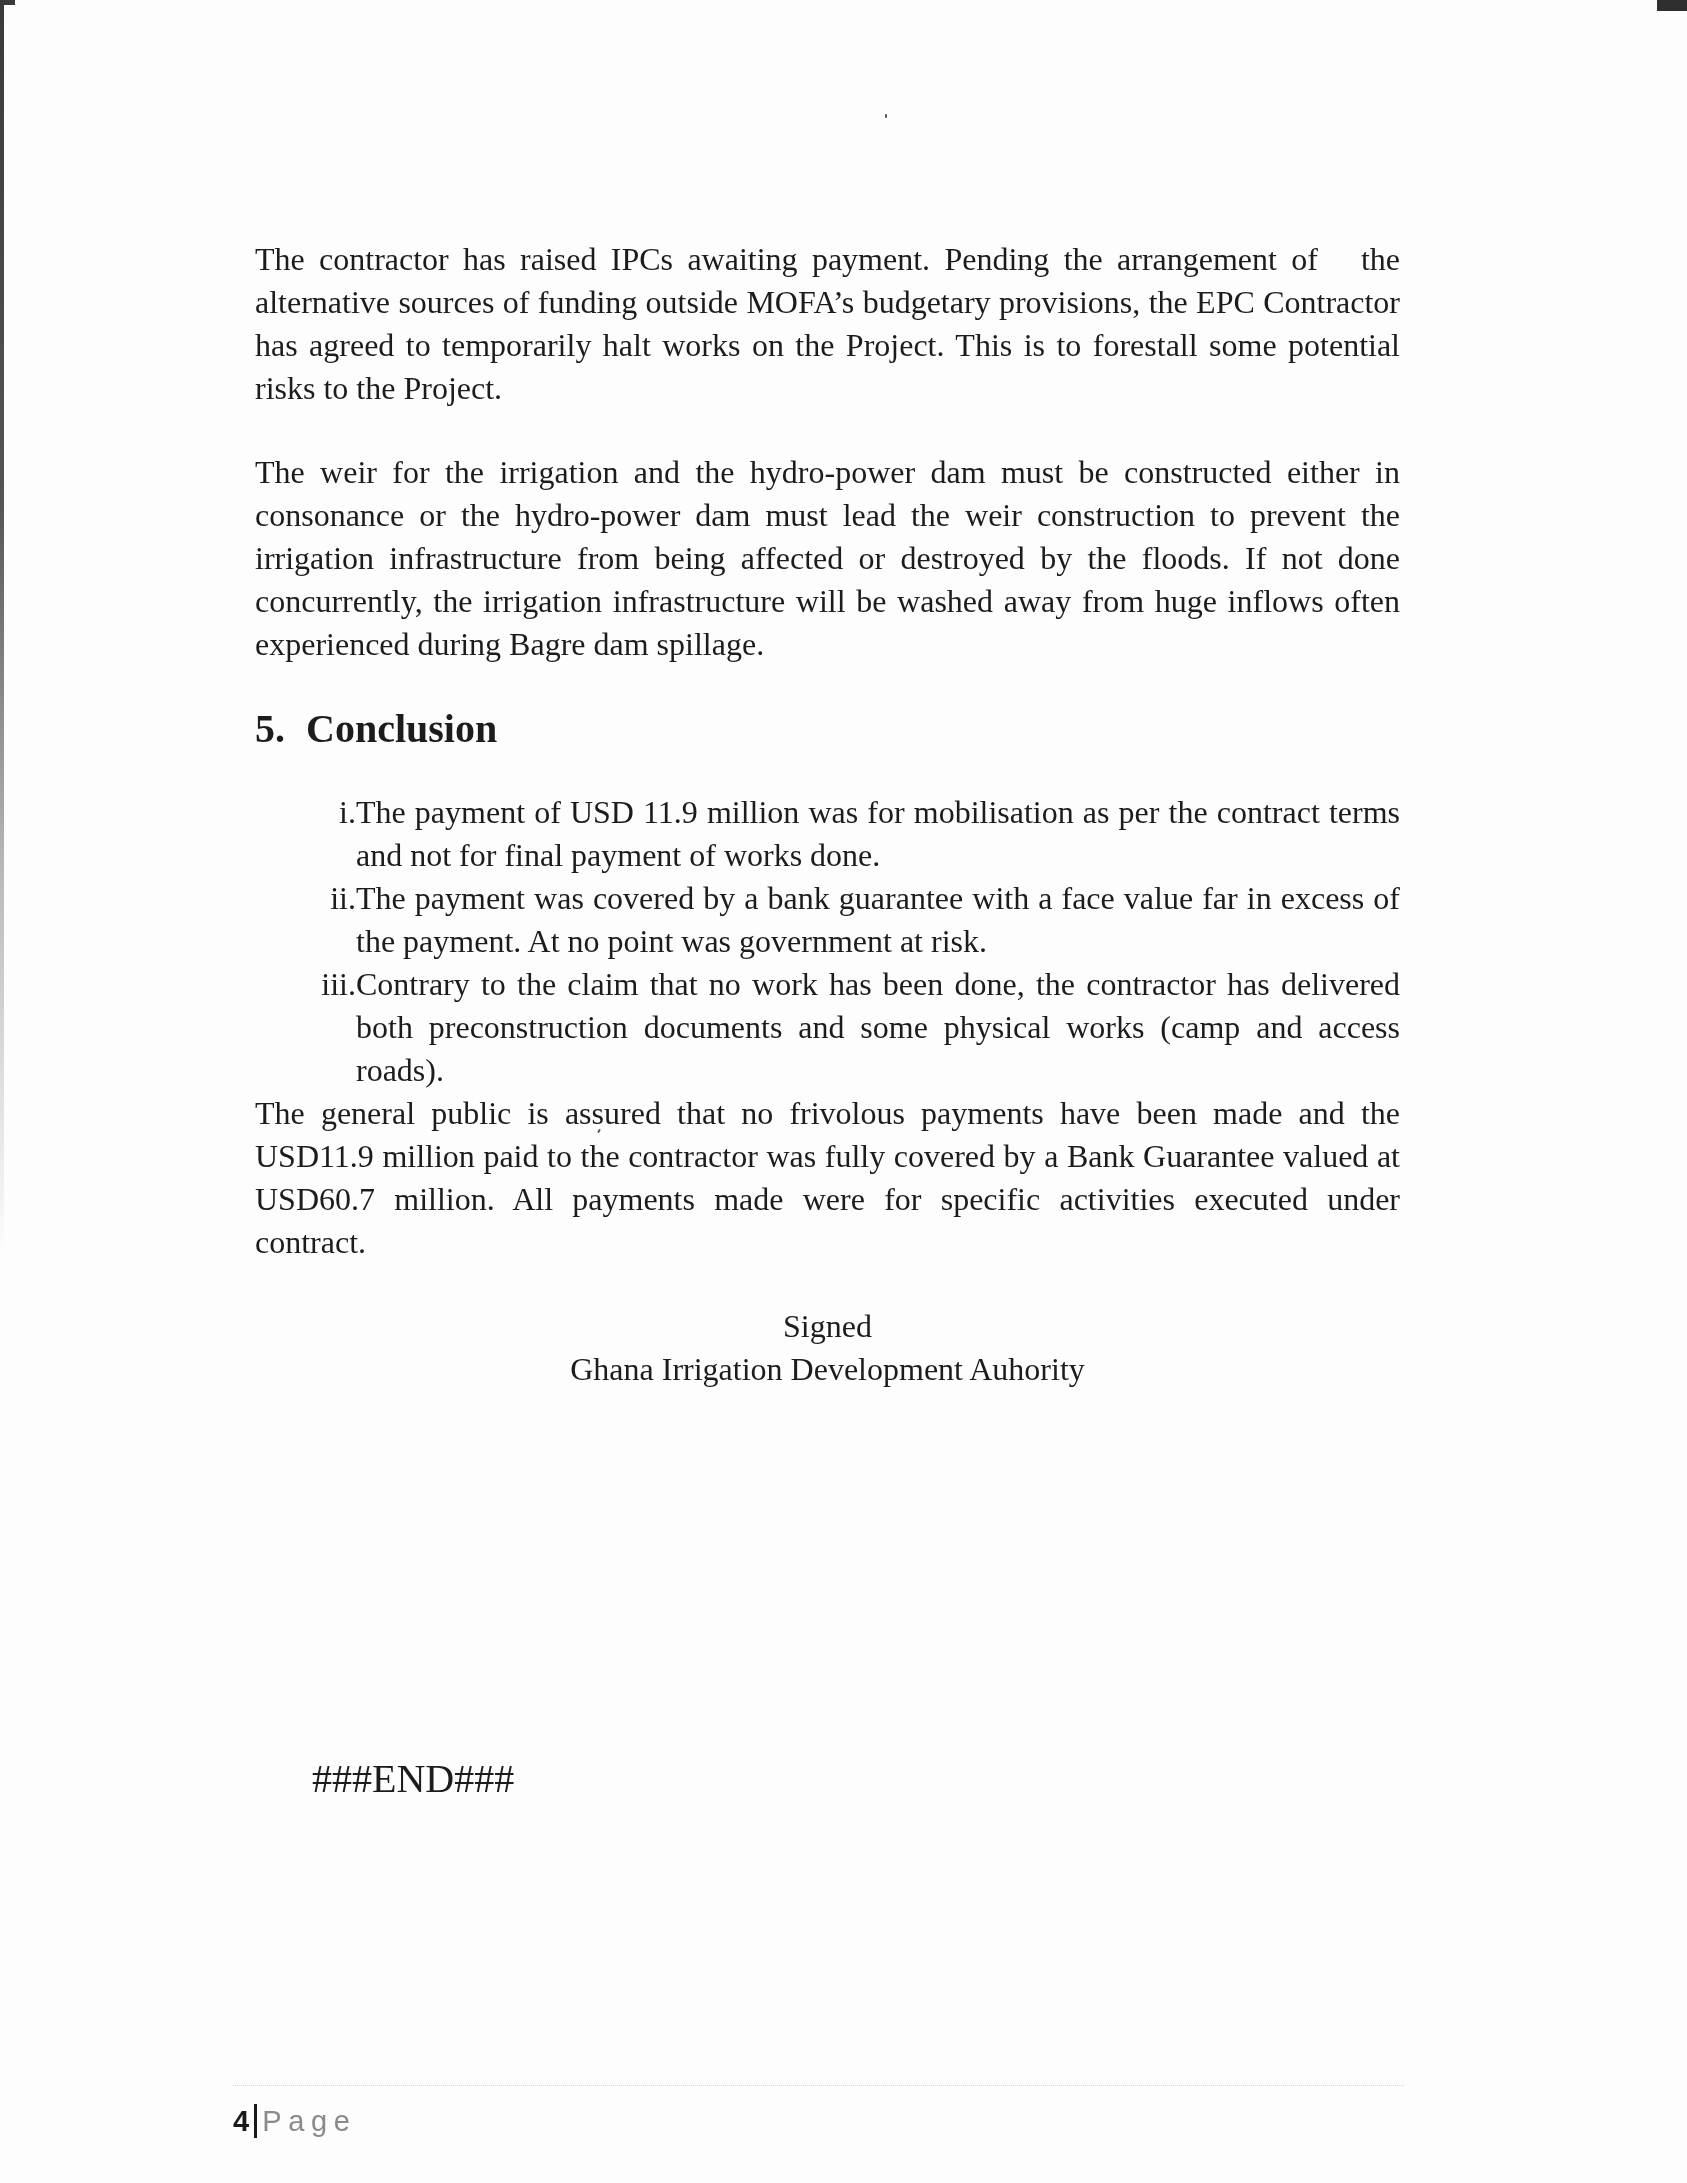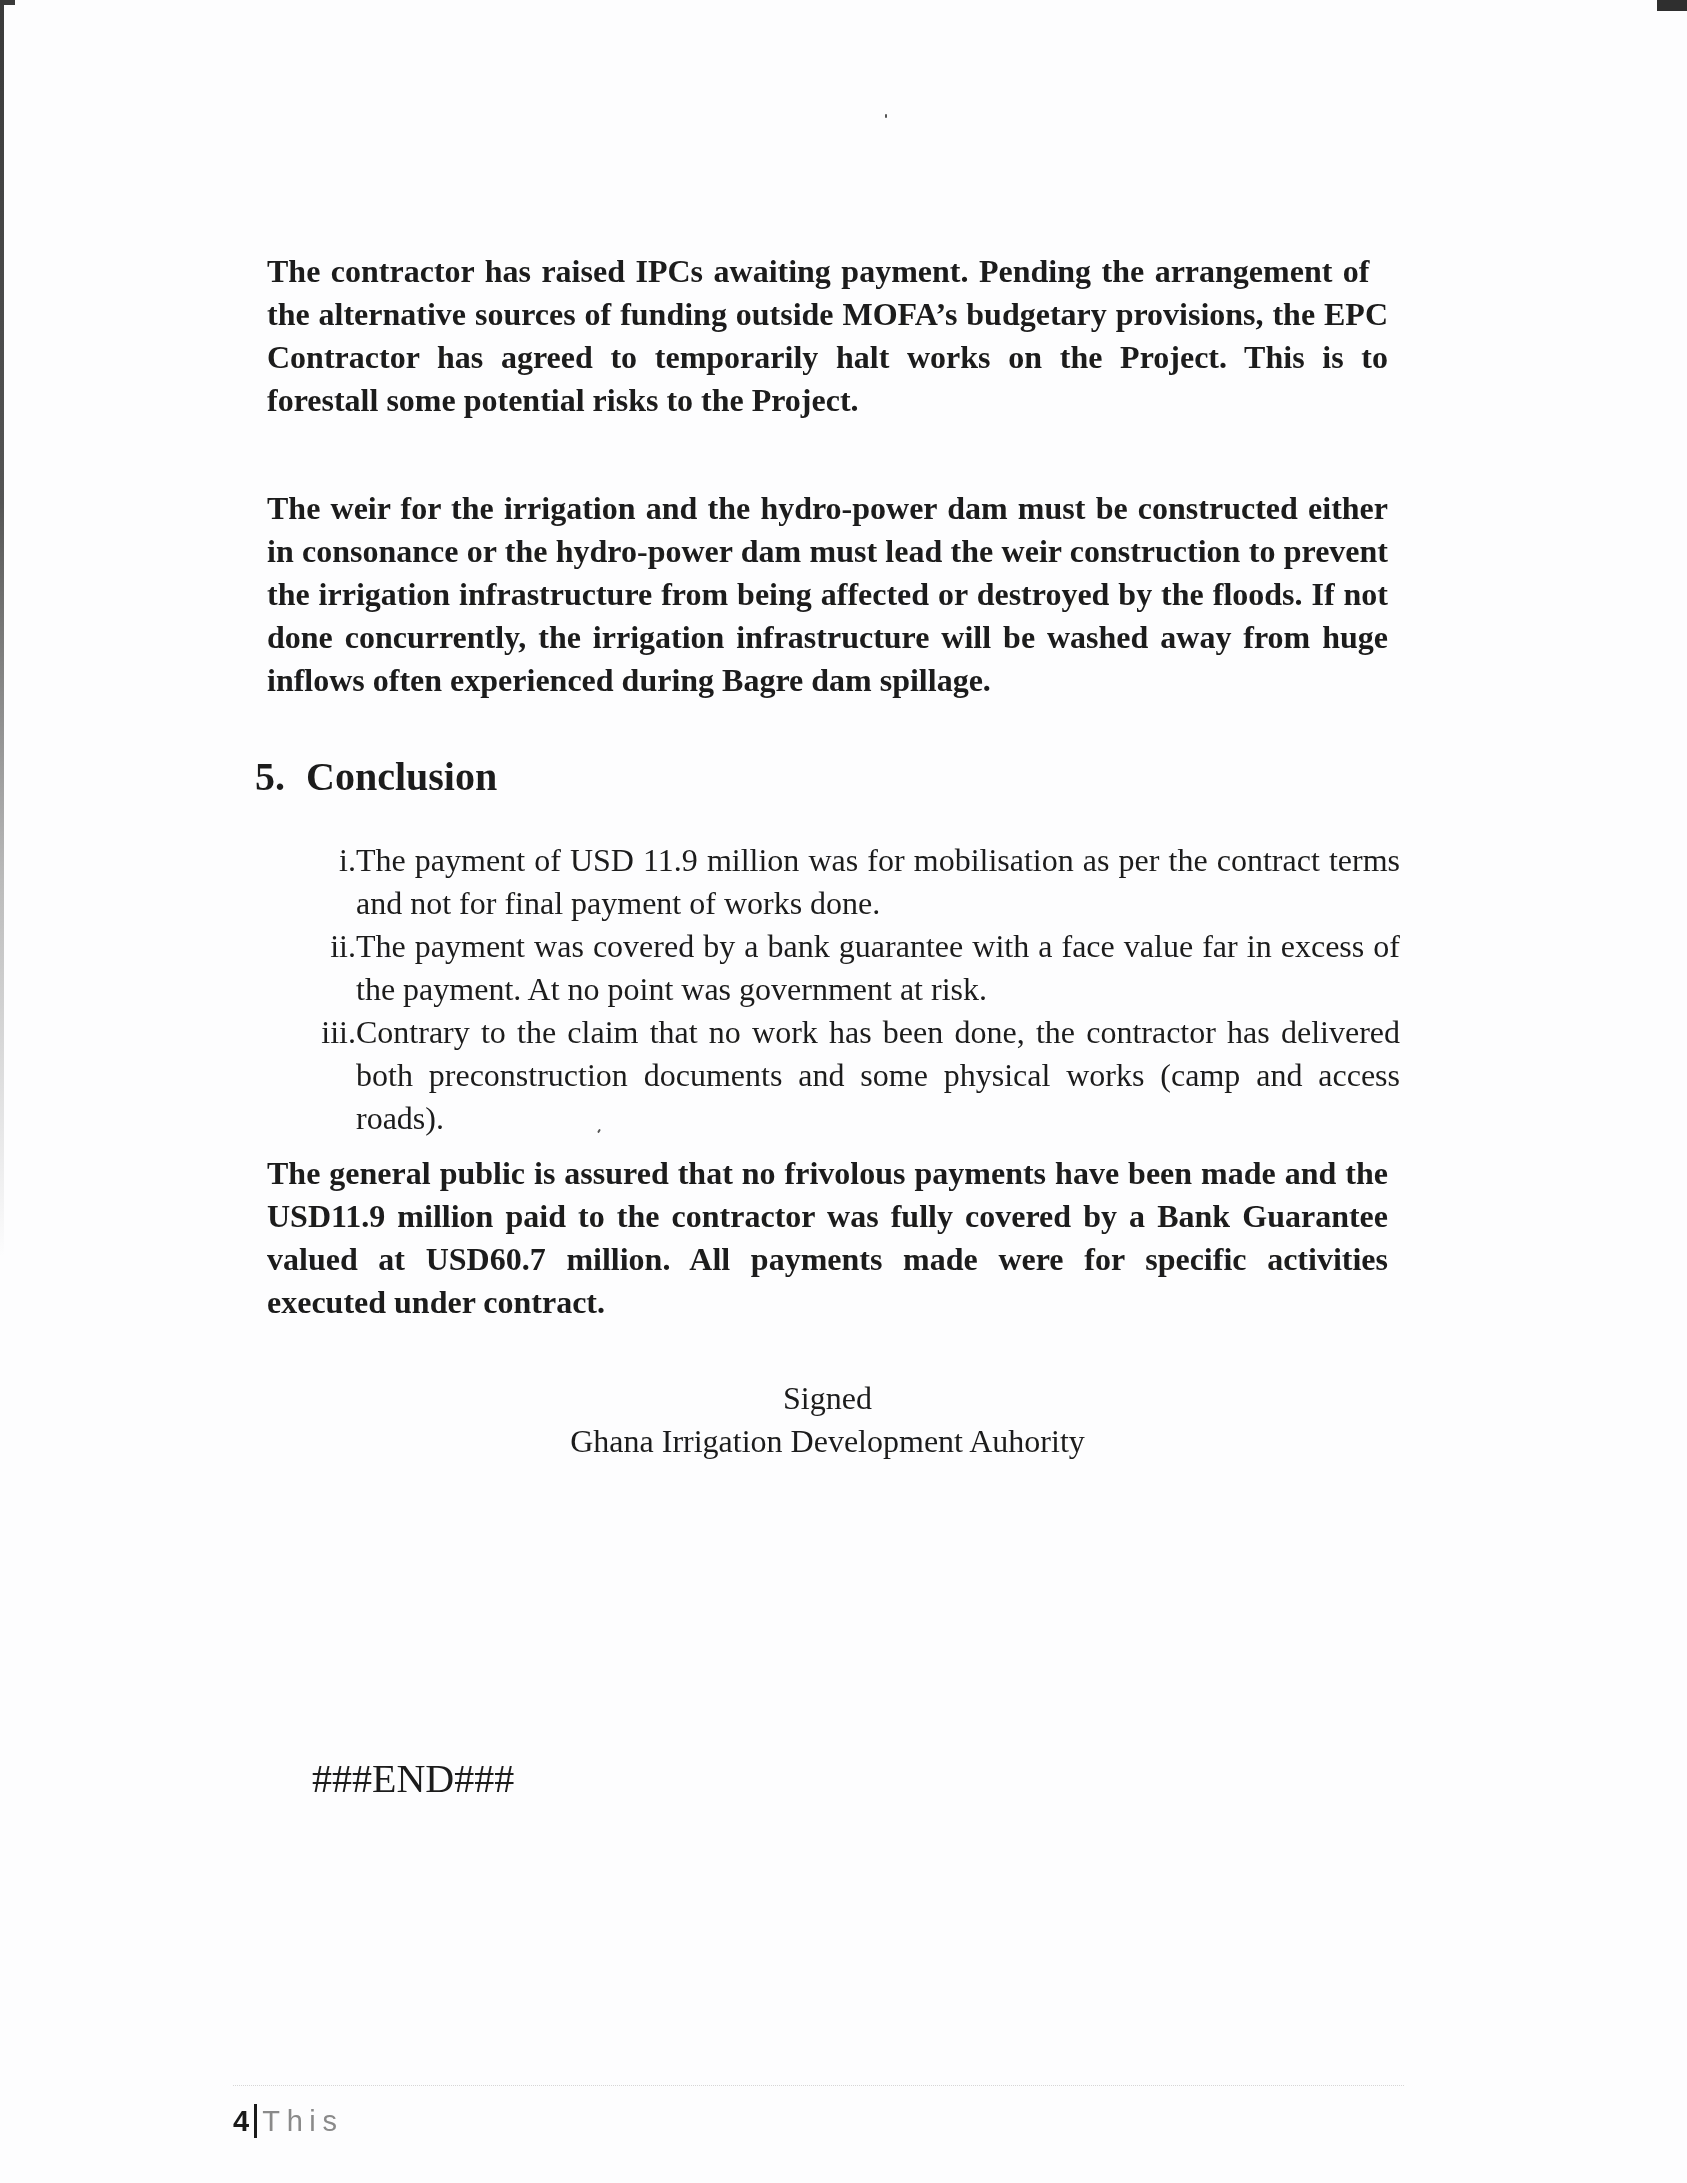--- a/index.html
+++ b/index.html
@@ -36,23 +36,22 @@
     }
     .page-body {
       position: absolute;
       left: 255px;
       top: 238px;
       width: 1145px;
       font-size: 32px;
       line-height: 43px;
     }
     .para {
-      margin: 12px;
+      margin: 0;
       text-align: justify;
-      font-weight: bold;
     }
     .gap-1 { height: 41px; }
     .gap-2 { height: 41px; }
     .heading {
       font-weight: bold;
       font-size: 40px;
       margin: 0;
       line-height: 43px;
     }
     .heading .num { display: inline-block; width: 51px; }
@@ -173,15 +172,15 @@
     <p>Ghana Irrigation Development Auhority</p>
   </div>
 </main>
 
 <div class="end-mark">###END###</div>
 
 <div class="footer-rule"></div>
 <div class="footer">
   <span class="page-num">4</span>
   <span class="sep"></span>
-  <span class="page-word">This</span>
+  <span class="page-word">Page</span>
 </div>
 
 
 </body></html>

